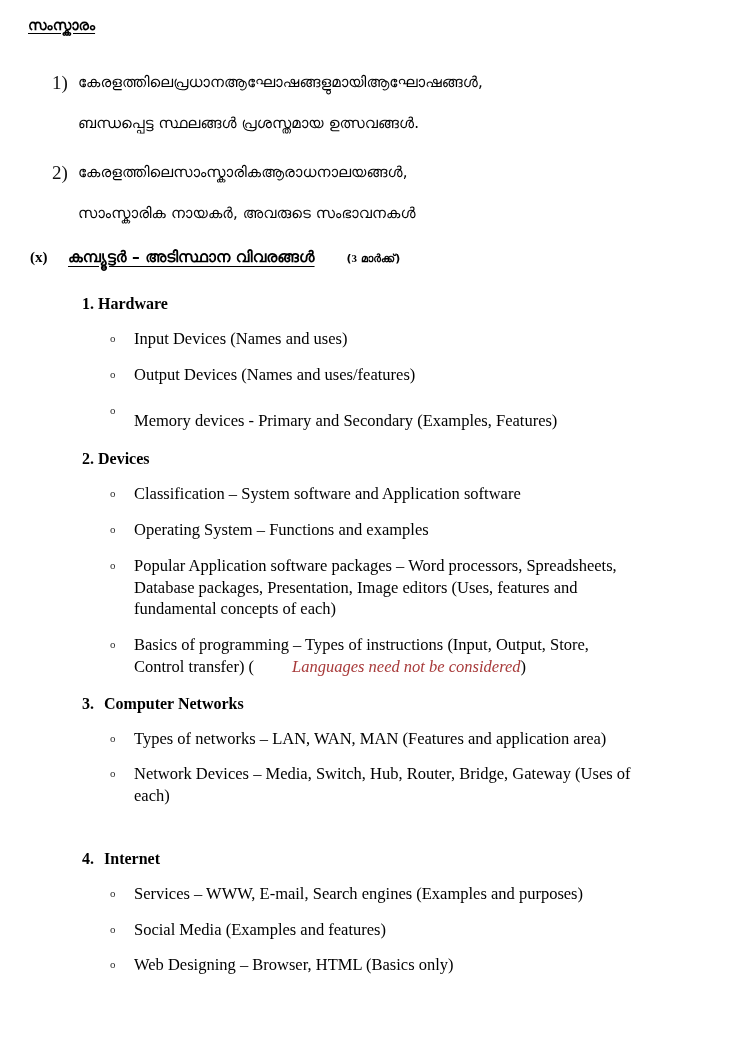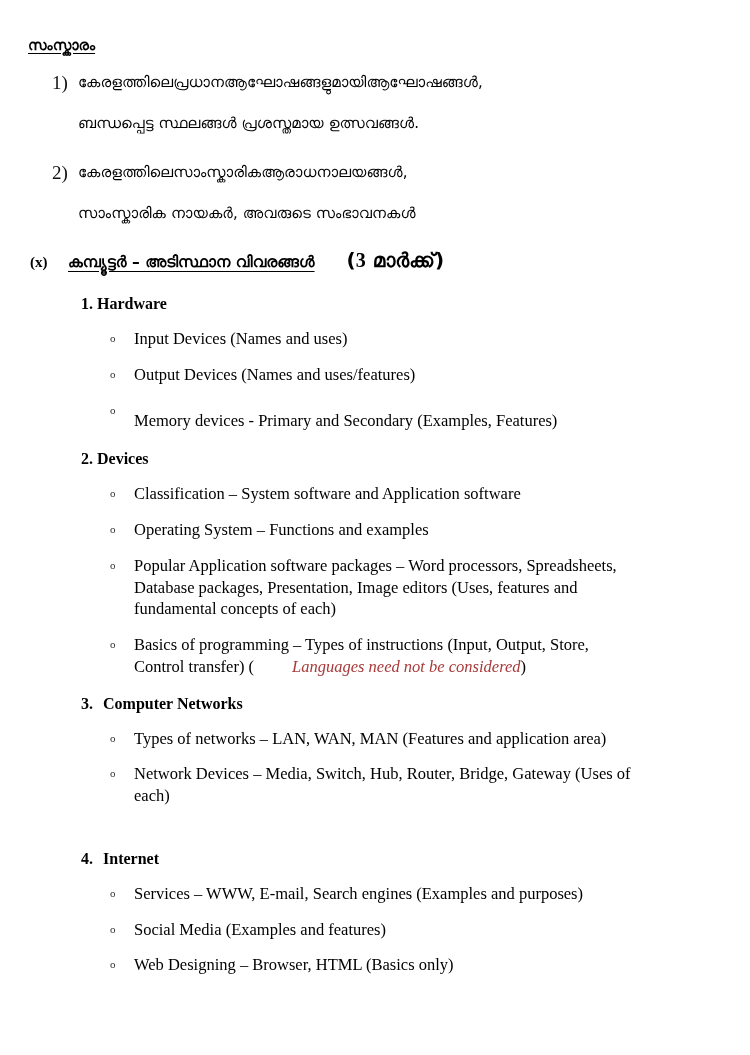--- a/index.html
+++ b/index.html
@@ -22,21 +22,21 @@
     width: 750px;
     height: 1055px;
     padding: 0;
     box-sizing: border-box;
   }
 
   
   .ml-heading {
     position: absolute;
     left: 28px;
-    top: 38px;
+    top: 18px;
     font-family: "DejaVu Sans", "Liberation Sans", sans-serif;
     font-size: 14.5px;
     font-weight: 700;
     line-height: 1.1;
     text-decoration: underline;
     text-underline-offset: 3px;
     white-space: nowrap;
   }
 
   
@@ -94,21 +94,21 @@
   .section-title-ml {
     font-family: "DejaVu Sans", "Liberation Sans", sans-serif;
     font-size: 15.5px;
     font-weight: 700;
     text-decoration: underline;
     text-underline-offset: 4px;
     white-space: nowrap;
   }
   .section-marks {
     font-family: "DejaVu Sans", "Liberation Sans", sans-serif;
-    font-size: 20px;
+    font-size: 11px;
     font-weight: 700;
     margin-left: 32px;
     white-space: nowrap;
   }
   .section-marks .num {
     font-family: "Liberation Serif", "DejaVu Serif", serif;
     font-weight: 700;
   }
 
   
@@ -118,24 +118,23 @@
     top: 296px;
     width: 750px;
   }
   .topic {
     margin: 0 0 0 0;
   }
   .topic-title {
     font-family: "Liberation Serif", "DejaVu Serif", serif;
     font-size: 16px;
     font-weight: 700;
-    padding-left: 44px;
+    padding-left: 82px;
     line-height: 1.0;
     white-space: nowrap;
-    margin-left: 37px;
   }
   .topic-title .tnum {
     display: inline-block;
   }
   .topic-title .tnum.wide {
     min-width: 22px;
   }
   .sub-list {
     margin: 0;
     padding: 0;

